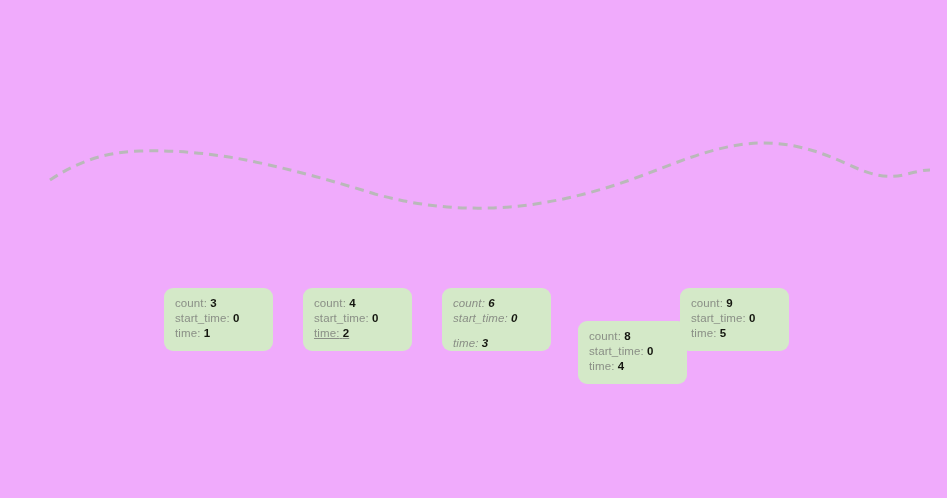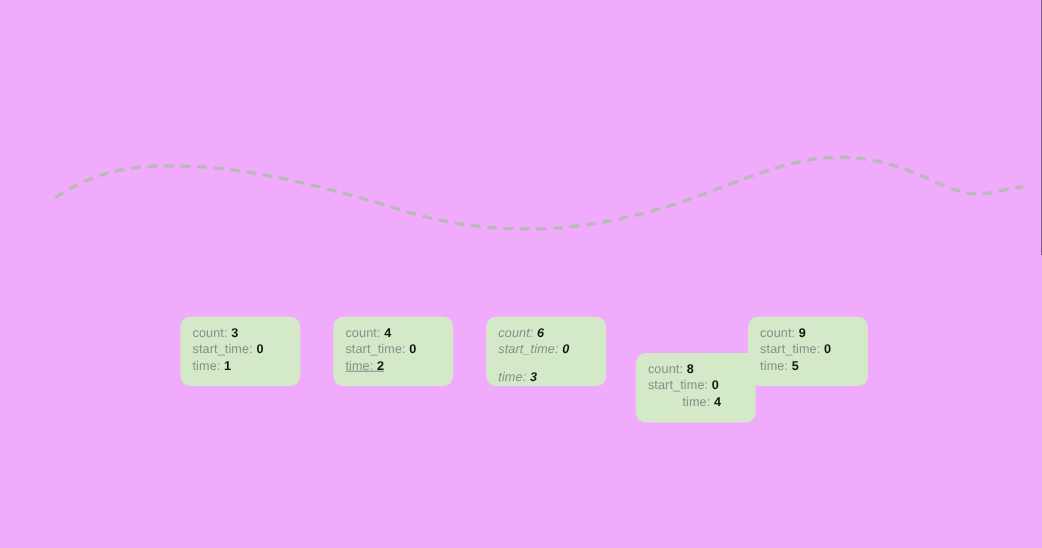--- a/index.html
+++ b/index.html
@@ -72,21 +72,21 @@
         <div class="card-line" style="color: rgb(138, 143, 134); text-decoration: underline;"><span>time:</span> <span class="card-value" style="color: rgb(20, 22, 15);">2</span></div>
       </div>
       <div class="node-card" style="left: 442px; top: 288px; background: rgb(212, 233, 200); font-style: italic;">
         <div class="card-line" style="color: rgb(138, 143, 134);"><span>count:</span> <span class="card-value" style="color: rgb(20, 22, 15);">6</span></div>
         <div class="card-line" style="color: rgb(138, 143, 134);"><span>start_time:</span> <span class="card-value" style="color: rgb(20, 22, 15);">0</span></div>
         <div class="card-line" style="color: rgb(138, 143, 134); margin-top: 10px;"><span>time:</span> <span class="card-value" style="color: rgb(20, 22, 15);">3</span></div>
       </div>
       <div class="node-card" style="left: 578px; top: 288px; background: rgb(212, 233, 200); margin-top: 33px;">
         <div class="card-line" style="color: rgb(138, 143, 134);"><span>count:</span> <span class="card-value" style="color: rgb(20, 22, 15);">8</span></div>
         <div class="card-line" style="color: rgb(138, 143, 134);"><span>start_time:</span> <span class="card-value" style="color: rgb(20, 22, 15);">0</span></div>
-        <div class="card-line" style="color: rgb(138, 143, 134); text-align: center;"><span>time:</span> <span class="card-value" style="color: rgb(20, 22, 15);">4</span></div>
+        <div class="card-line" style="color: rgb(138, 143, 134);"><span>time:</span> <span class="card-value" style="color: rgb(20, 22, 15);">4</span></div>
       </div>
       <div class="node-card" style="left: 680px; top: 288px; background: rgb(212, 233, 200);">
         <div class="card-line" style="color: rgb(138, 143, 134);"><span>count:</span> <span class="card-value" style="color: rgb(20, 22, 15);">9</span></div>
         <div class="card-line" style="color: rgb(138, 143, 134);"><span>start_time:</span> <span class="card-value" style="color: rgb(20, 22, 15);">0</span></div>
         <div class="card-line" style="color: rgb(138, 143, 134);"><span>time:</span> <span class="card-value" style="color: rgb(20, 22, 15);">5</span></div>
       </div>
     </div>
 
 </div>
 

